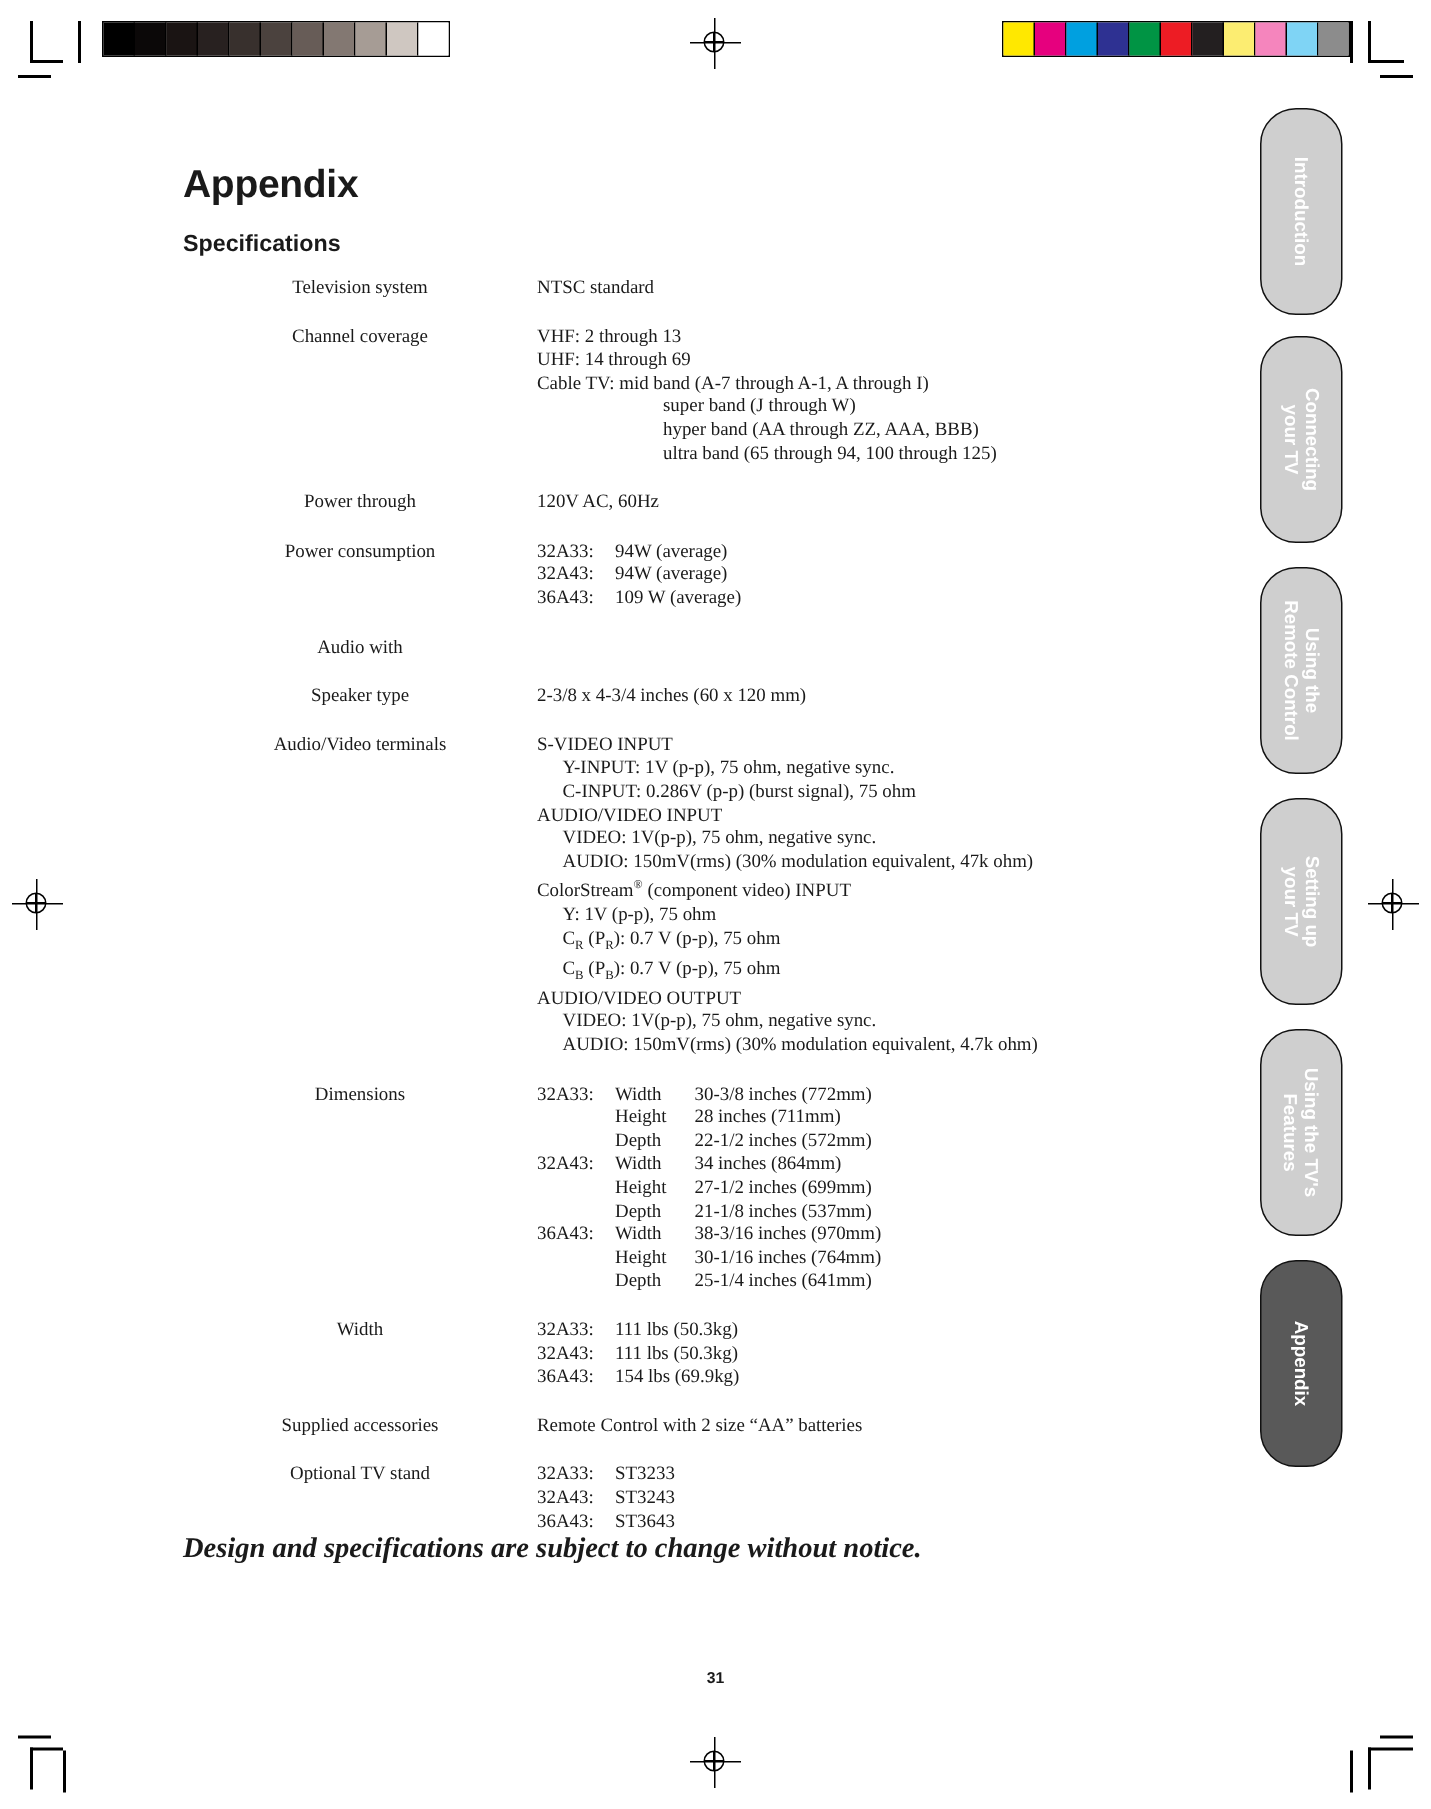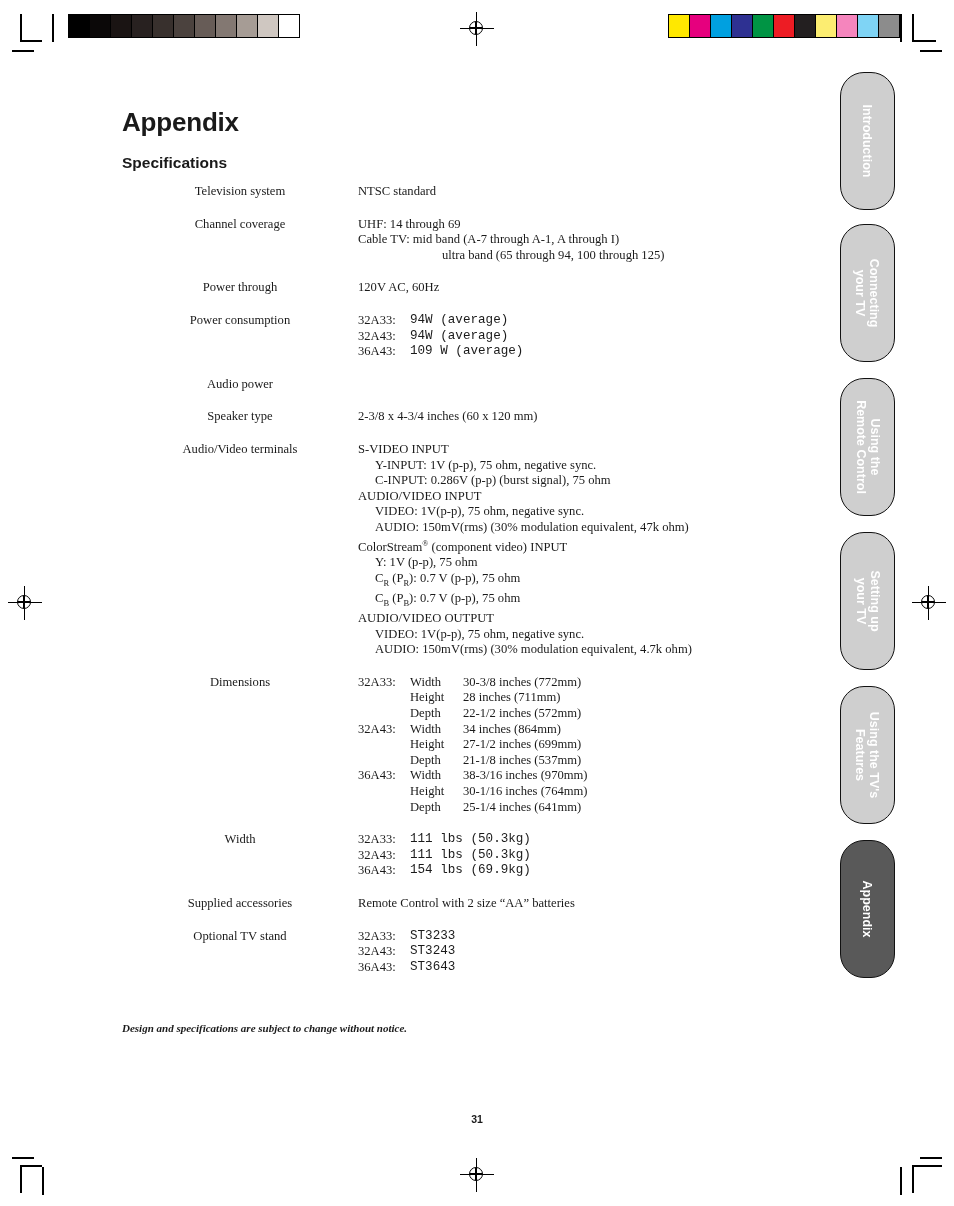--- a/index.html
+++ b/index.html
@@ -100,21 +100,21 @@
   .v-line { white-space: pre; }
 
   
   .kv {
     display: flex;
   }
   .kv .k {
     flex: 0 0 52px;
     white-space: nowrap;
   }
-  .kv .v { white-space: pre; font-family: Liberation Mono, monospace; }
+  .kv .v { white-space: pre; }
 
   .dim-group { display: flex; }
   .dim-group .model {
     flex: 0 0 52px;
     white-space: nowrap;
   }
   .dim-group .rows { flex: 1 1 auto; }
   .dim-row { display: flex; }
   .dim-row .dname { flex: 0 0 53px; white-space: nowrap; }
   .dim-row .dval { white-space: pre; }
@@ -123,21 +123,21 @@
   .indent-2 { padding-left: 84px; }
 
   sup.reg { font-size: 8px; vertical-align: super; }
   sub.sb  { font-size: 8.5px; vertical-align: sub; }
 
   #design-note {
     position: absolute;
     left: 122px; top: 1022px;
     font-weight: bold;
     font-style: italic;
-    font-size: 11px;
+    font-size: 19px;
   }
   #page-number {
     position: absolute;
     left: 0; top: 1113px;
     width: 954px;
     text-align: center;
     font-family: "Liberation Sans", sans-serif;
     font-weight: bold;
     font-size: 10.5px;
     color: #1a1a1a;
@@ -259,22 +259,25 @@
 <div id="spec-table">
     <div class="spec-row">
       <div class="spec-label">Television system</div>
       <div class="spec-value">
         <div class="v-line">NTSC standard</div>
       </div>
     </div>
     <div class="spec-row">
       <div class="spec-label">Channel coverage</div>
       <div class="spec-value">
+        <div class="v-line">VHF: 2 through 13</div>
         <div class="v-line">UHF: 14 through 69</div>
         <div class="v-line">Cable TV: mid band (A-7 through A-1, A through I)</div>
+        <div class="v-line indent-2">super band (J through W)</div>
+        <div class="v-line indent-2">hyper band (AA through ZZ, AAA, BBB)</div>
         <div class="v-line indent-2">ultra band (65 through 94, 100 through 125)</div>
       </div>
     </div>
     <div class="spec-row">
       <div class="spec-label">Power through</div>
       <div class="spec-value">
         <div class="v-line">120V AC, 60Hz</div>
       </div>
     </div>
     <div class="spec-row">
@@ -288,21 +291,21 @@
           <span class="k">32A43:</span>
           <span class="v">94W (average)</span>
         </div>
         <div class="kv">
           <span class="k">36A43:</span>
           <span class="v">109 W (average)</span>
         </div>
       </div>
     </div>
     <div class="spec-row">
-      <div class="spec-label">Audio power</div>
+      <div class="spec-label">Audio with</div>
     </div>
     <div class="spec-row">
       <div class="spec-label">Speaker type</div>
       <div class="spec-value">
         <div class="v-line">2-3/8 x 4-3/4 inches (60 x 120 mm)</div>
       </div>
     </div>
     <div class="spec-row">
       <div class="spec-label">Audio/Video terminals</div>
       <div class="spec-value">

